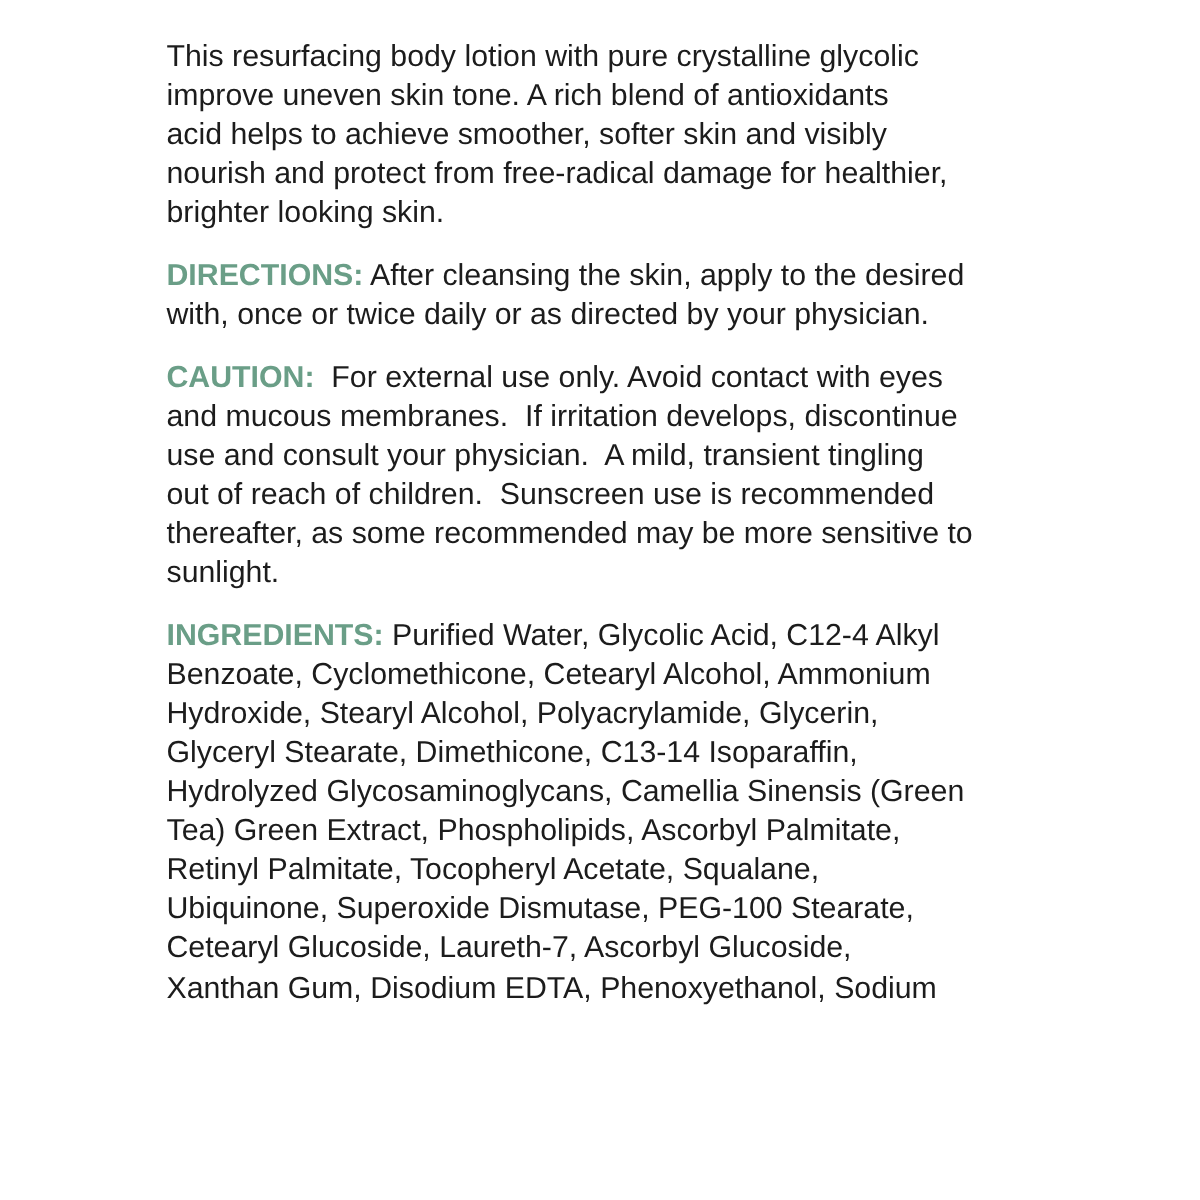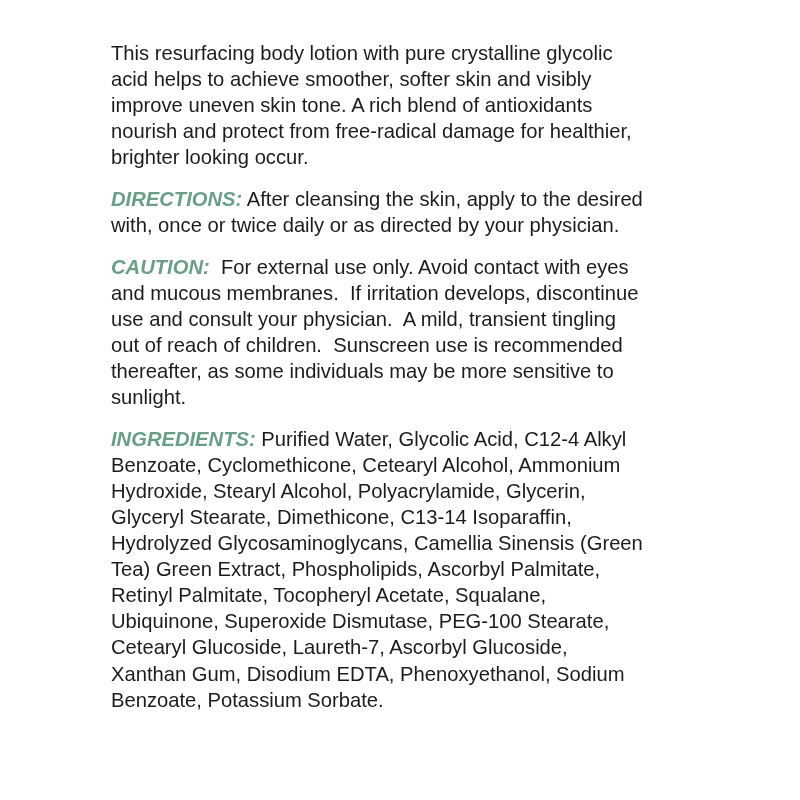--- a/index.html
+++ b/index.html
@@ -1,64 +1,63 @@
 <!DOCTYPE html>
 <html><head>
   <meta charset="utf-8">
   <style>
     html, body { margin: 0; padding: 0; background: #ffffff; }
     body { width: 800px; height: 800px; overflow: hidden; position: relative; }
     .doc {
       position: absolute;
       left: 111px;
-      top: 40px;
+      top: 25px;
       width: 590px;
       font-family: "Liberation Sans", sans-serif;
       font-size: 20.2px;
       line-height: 26.1px;
       color: #1c1c1c;
     }
     .para { margin: 0 0 15.5px 0; }
-    .label { color: #6a9e87; font-weight: bold; font-style: italic; }
+    .label { color: #6a9e87; font-weight: bold; }
     .line { display: block; white-space: nowrap; }
   </style>
 </head>
 <body>
 
 <div class="doc">
 
   <p class="para">
     <span class="line">This resurfacing body lotion with pure crystalline glycolic</span>
+    <span class="line">improve uneven skin tone.  A rich blend of antioxidants</span>
     <span class="line">acid helps to achieve smoother, softer skin and visibly</span>
-    <span class="line">improve uneven skin tone.  A rich blend of antioxidants</span>
     <span class="line">nourish and protect from free-radical damage for healthier,</span>
-    <span class="line">brighter looking occur.</span>
+    <span class="line">brighter looking skin.</span>
   </p>
 
   <p class="para">
     <span class="line"><span class="label">DIRECTIONS:</span><span style="white-space:pre"> After cleansing the skin, apply to the desired</span></span>
     <span class="line">with, once or twice daily or as directed by your physician.</span>
   </p>
 
   <p class="para">
     <span class="line"><span class="label">CAUTION:</span><span style="white-space:pre">  For external use only. Avoid contact with eyes</span></span>
     <span class="line" style="white-space:pre">and mucous membranes.  If irritation develops, discontinue</span>
     <span class="line" style="white-space:pre">use and consult your physician.  A mild, transient tingling</span>
     <span class="line" style="white-space:pre">out of reach of children.  Sunscreen use is recommended</span>
-    <span class="line">thereafter, as some individuals may be more sensitive to</span>
+    <span class="line">thereafter, as some recommended may be more sensitive to</span>
     <span class="line">sunlight.</span>
   </p>
 
   <p class="para">
     <span class="line"><span class="label">INGREDIENTS:</span><span style="white-space:pre"> Purified Water, Glycolic Acid, C12-4 Alkyl</span></span>
     <span class="line">Benzoate, Cyclomethicone, Cetearyl Alcohol, Ammonium</span>
     <span class="line">Hydroxide, Stearyl Alcohol, Polyacrylamide, Glycerin,</span>
     <span class="line">Glyceryl Stearate, Dimethicone, C13-14 Isoparaffin,</span>
     <span class="line">Hydrolyzed Glycosaminoglycans, Camellia Sinensis (Green</span>
     <span class="line">Tea) Green Extract, Phospholipids, Ascorbyl Palmitate,</span>
     <span class="line">Retinyl Palmitate, Tocopheryl Acetate, Squalane,</span>
     <span class="line">Ubiquinone, Superoxide Dismutase, PEG-100 Stearate,</span>
     <span class="line">Cetearyl Glucoside, Laureth-7, Ascorbyl Glucoside,</span>
     <span class="line">Xanthan Gum, Disodium EDTA, Phenoxyethanol, Sodium</span>
-    <span class="line">Benzoate, Potassium Sorbate.</span>
   </p>
 
 </div>
 
 </body></html>

